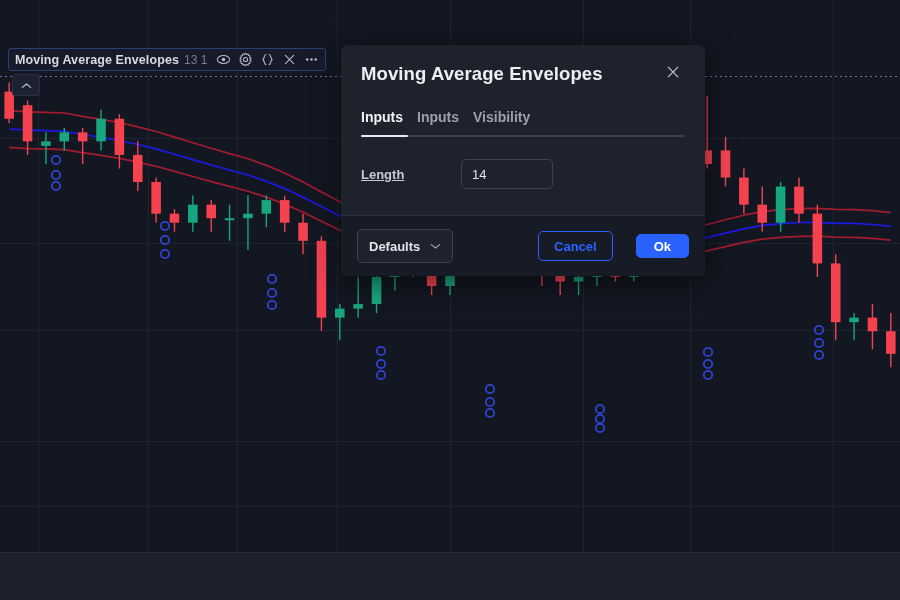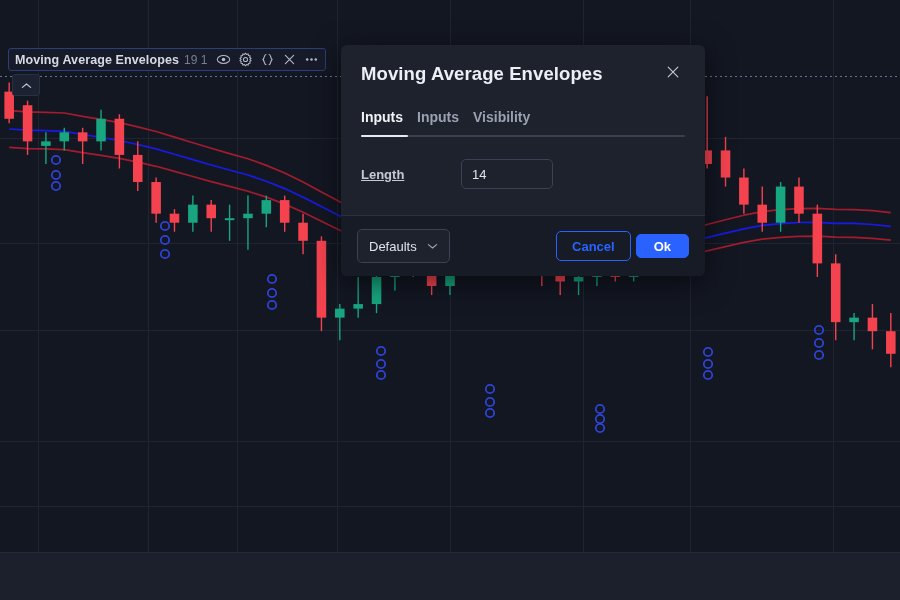--- a/index.html
+++ b/index.html
@@ -63,24 +63,24 @@
     color:#dfe3eb;font-size:13px;padding:8px 10px;
     font-family:"Liberation Sans",sans-serif;outline:none;
   }
   #dialog-footer{
     border-top:1px solid #2b3040;background:#171b26;
     padding:13px 16px;display:flex;align-items:center;justify-content:space-between;
   }
   #defaults-btn{
     display:flex;align-items:center;gap:10px;height:30px;box-sizing:border-box;
     padding:16px 11px;background:#1e222d;border:1px solid #3b4254;border-radius:5px;
-    color:#dfe3eb;font-size:13px;font-weight:400;cursor:pointer;
+    color:#dfe3eb;font-size:13px;font-weight:700;cursor:pointer;
   }
   #defaults-btn .chev{color:#9aa1b1;display:flex;}
-  .footer-right{display:flex;align-items:center;gap:5px;}
+  .footer-right{display:flex;align-items:center;gap:23px;}
   #cancel-btn{
     height:30px;box-sizing:border-box;padding:0 15px;border-radius:5px;
     background:transparent;border:1px solid #2962ff;color:#2962ff;
     font-size:13px;font-weight:700;cursor:pointer;display:flex;align-items:center;
   }
   #ok-btn{
     height:24px;box-sizing:border-box;padding:0 17px;border-radius:5px;
     background:#2962ff;border:1px solid #2962ff;color:#ffffff;
     font-size:13px;font-weight:700;cursor:pointer;display:flex;align-items:center;
   }
@@ -241,21 +241,21 @@
       <circle cx="819" cy="355" r="4.2" fill="none" stroke="#2f43d6" stroke-width="1.8"></circle>
     </svg>
 
   <div class="dotted-line" style="top:76px"></div>
 </div>
 
 <div id="time-axis"></div>
 
 <div id="legend">
   <span class="legend-title">Moving Average Envelopes</span>
-  <span class="legend-vals">19 1</span>
+  <span class="legend-vals">13 1</span>
   <span class="legend-icons">
     <span class="ic" title="Hide">
       <svg width="15" height="15" viewBox="0 0 16 16" fill="none" stroke="currentColor" stroke-width="1.1">
         <ellipse cx="8" cy="8" rx="6.6" ry="4.2"></ellipse>
           <circle cx="8" cy="8" r="1.9" fill="currentColor" stroke="none"></circle>
       </svg>
     </span>
     <span class="ic" title="Settings">
       <svg width="15" height="15" viewBox="0 0 16 16" fill="none" stroke="currentColor" stroke-width="1.1">
         <circle cx="8" cy="8" r="2.2"></circle>

